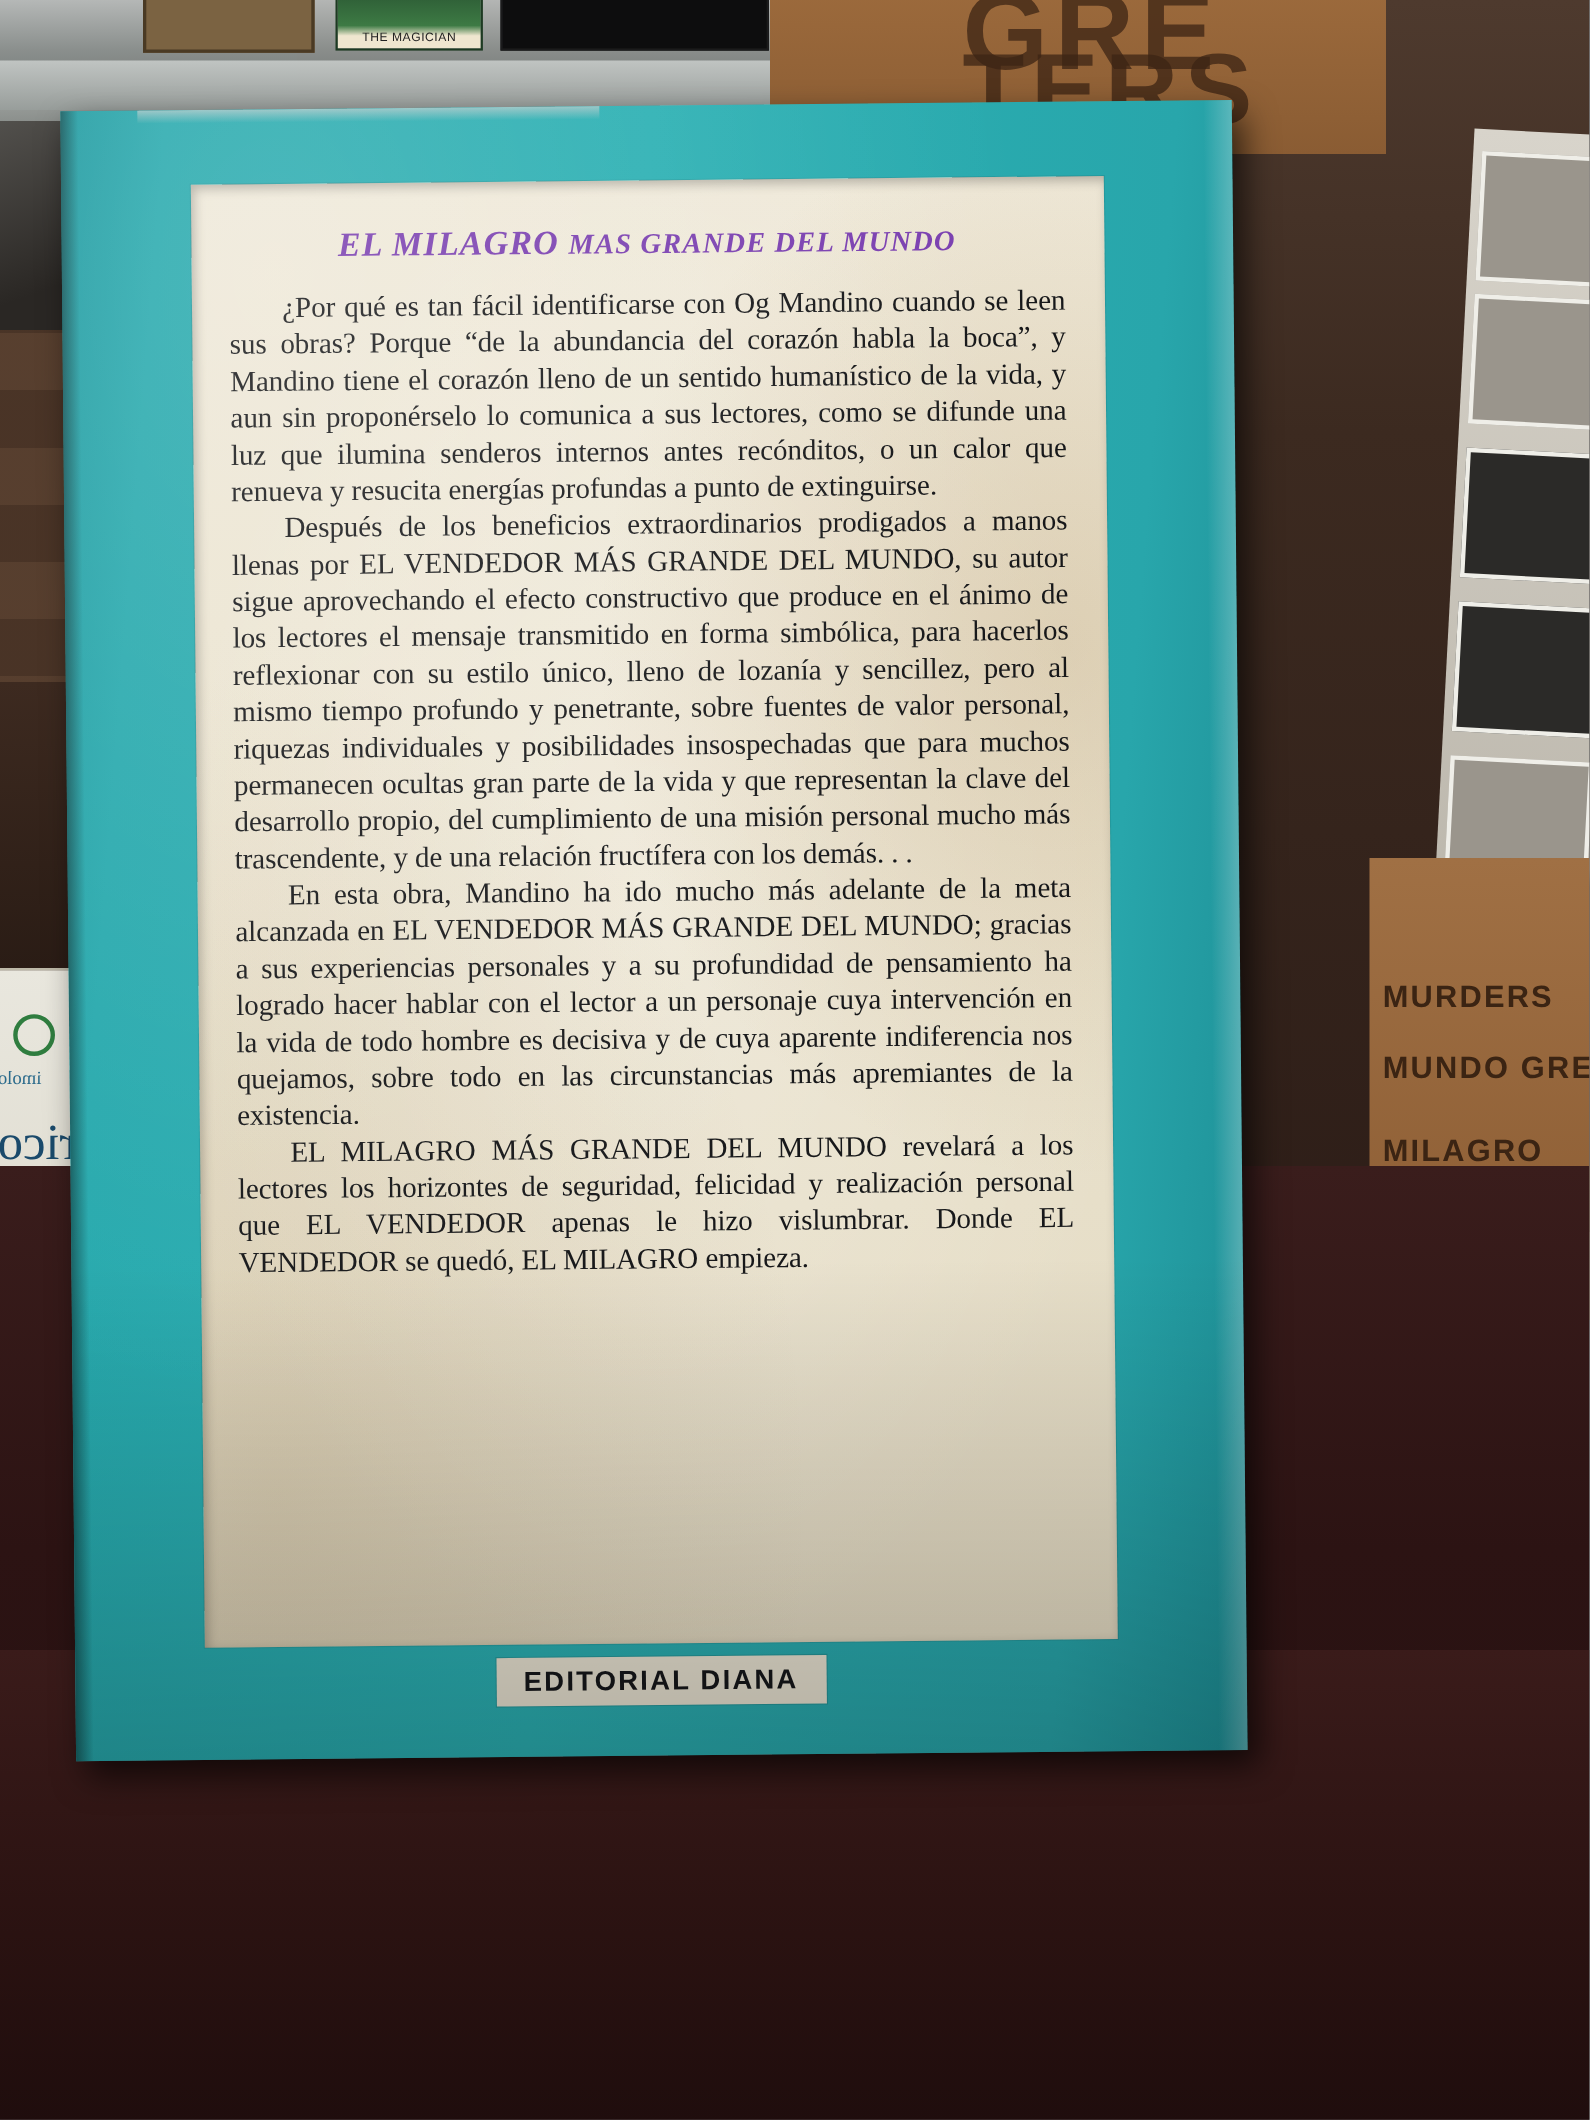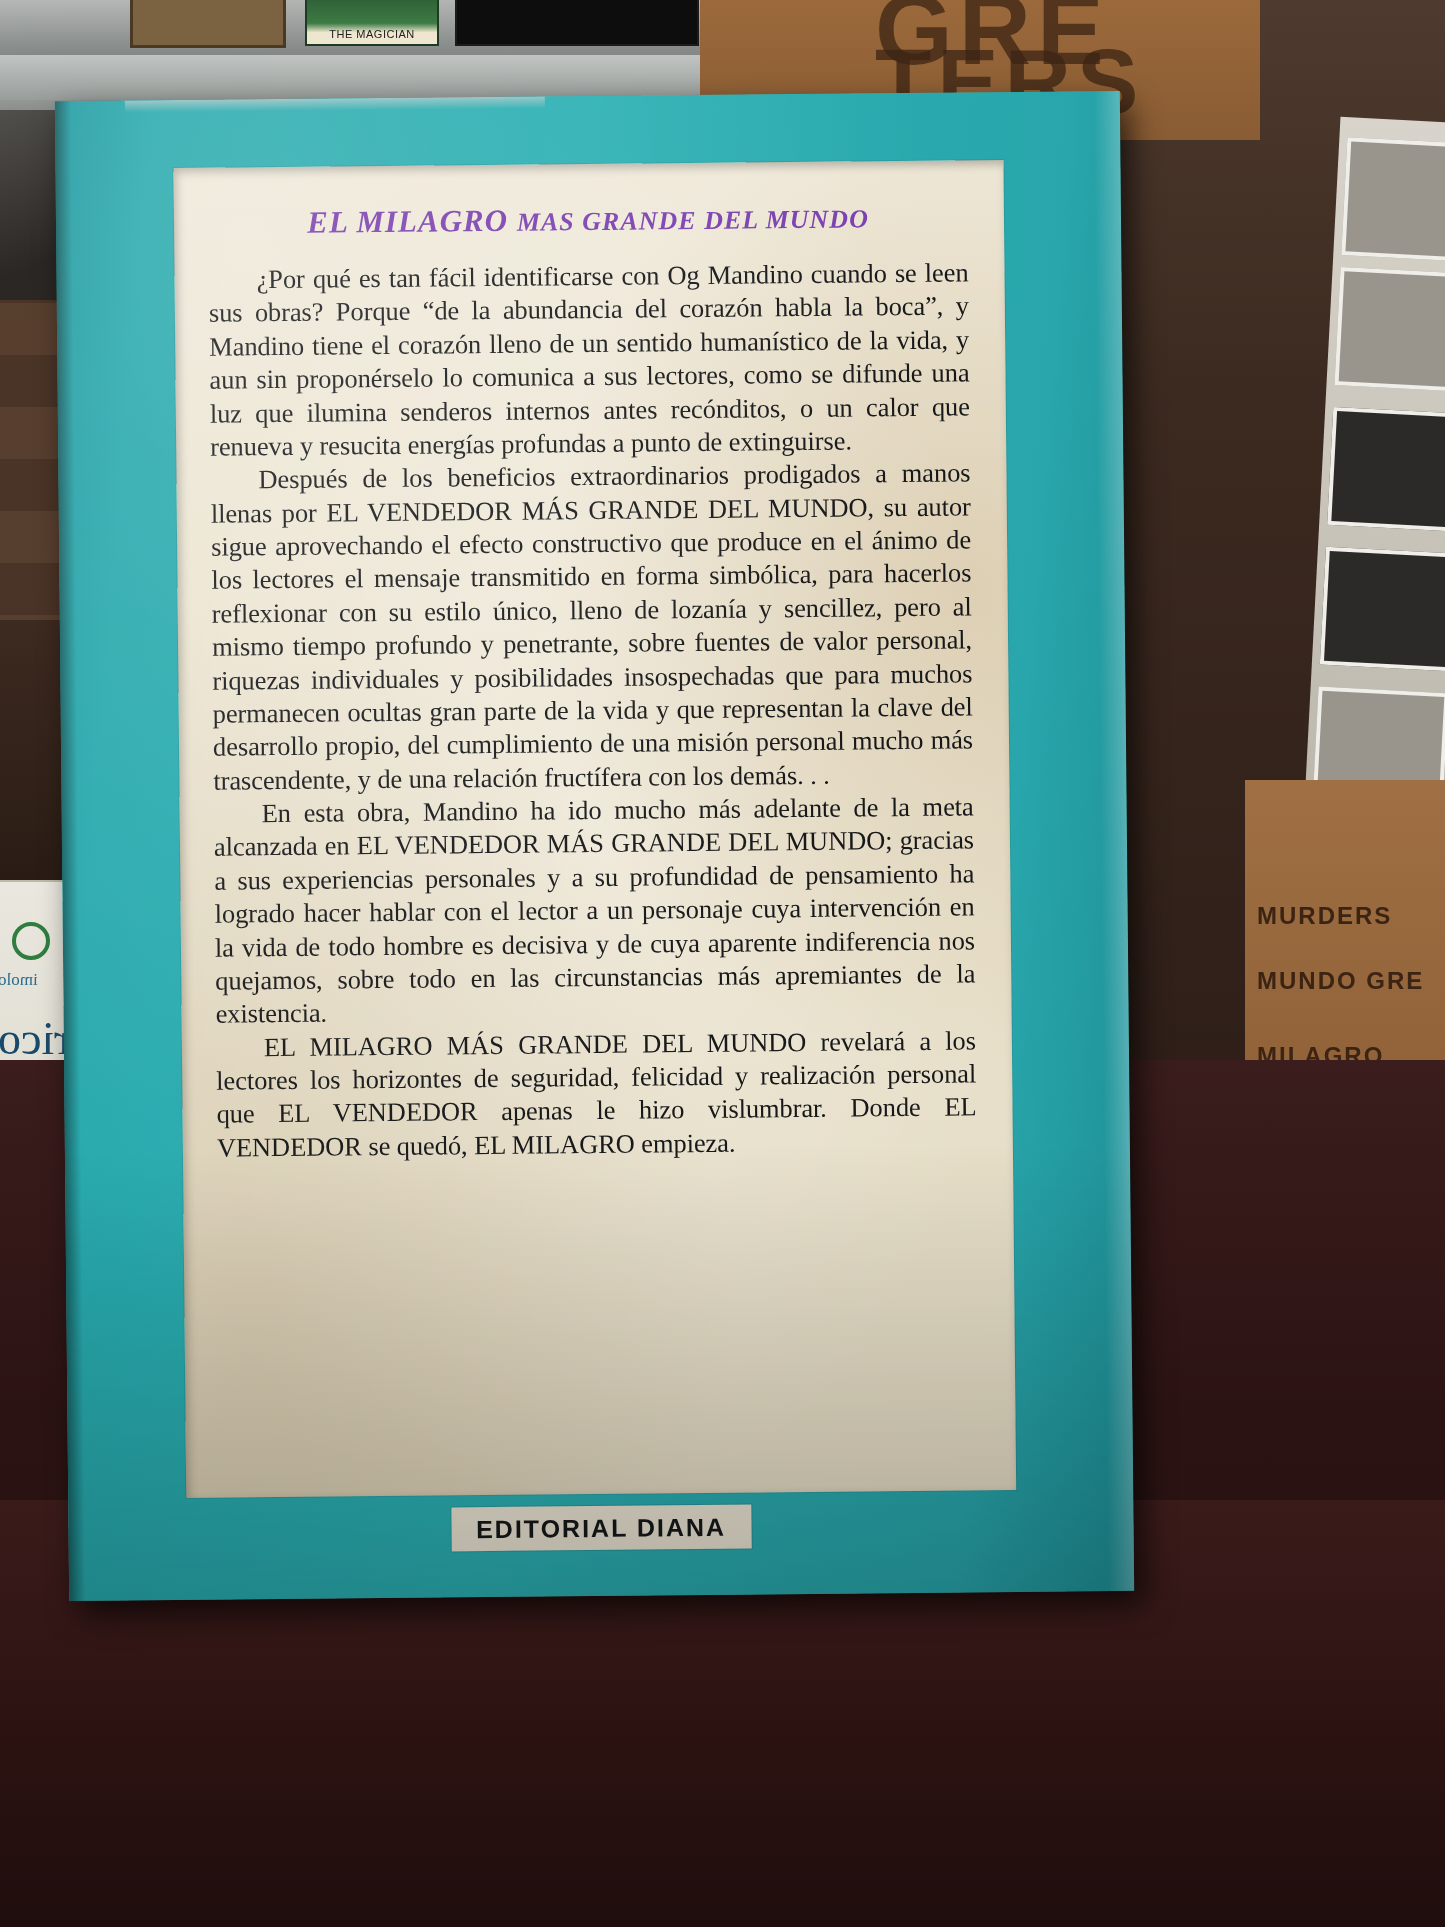--- a/index.html
+++ b/index.html
@@ -173,25 +173,24 @@
   .box-right2 {
     position: absolute;
     left: 1245px; top: 780px; width: 205px; height: 420px;
     background: linear-gradient(180deg, #a07044 0%, #8b5c33 100%);
   }
   .box-right2 .line {
     position: absolute;
     left: 12px;
     font-family: "Liberation Sans", sans-serif;
     font-weight: bold;
-    font-size: 24px;
+    font-size: 28px;
     letter-spacing: 2px;
     color: #3b2413;
     white-space: nowrap;
-    margin-top: 12px;
   }
   .table-surface {
     position: absolute;
     left: 0; top: 1500px; width: 1445px; height: 430px;
     background: linear-gradient(180deg, #3a1b1a 0%, #2a1211 60%, #1f0d0d 100%);
   }
   .glow-left {
     position: absolute;
     left: -60px; top: 1180px; width: 260px; height: 420px;
     background: radial-gradient(ellipse at center, rgba(120,110,95,.35), rgba(0,0,0,0) 70%);

